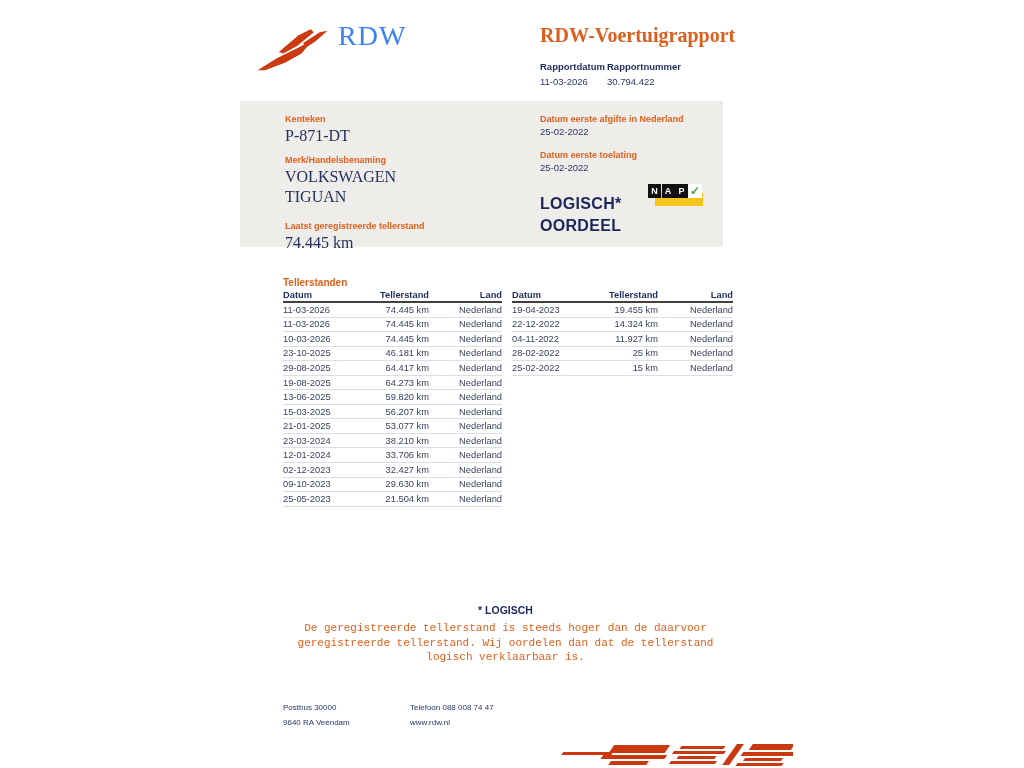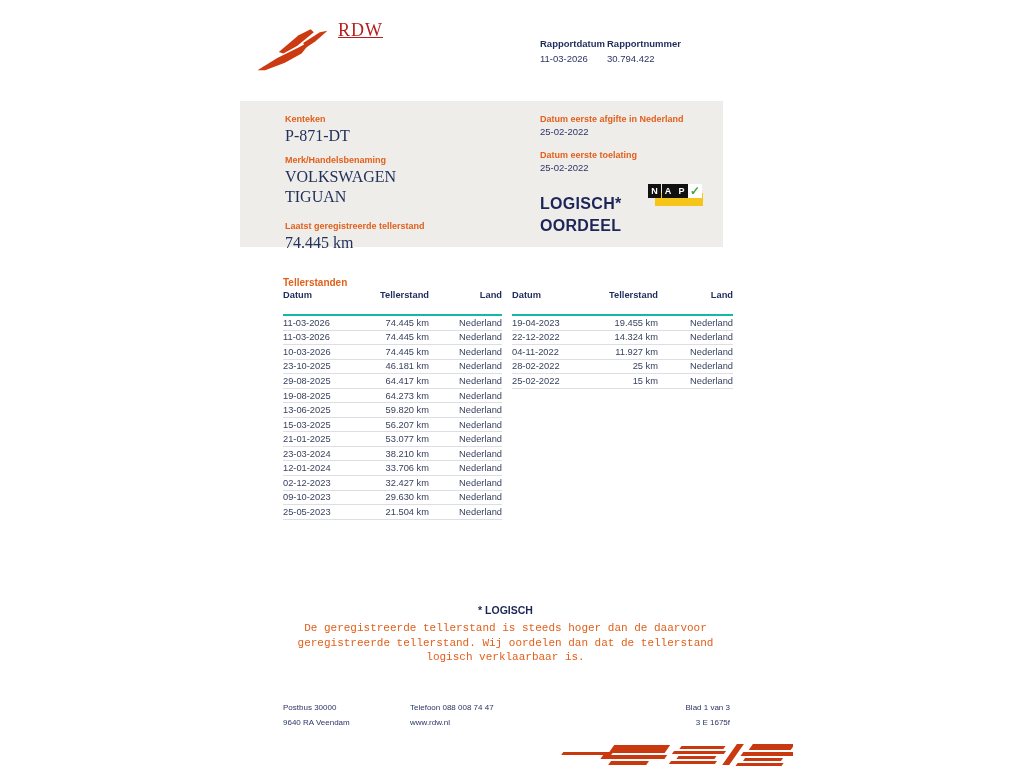--- a/index.html
+++ b/index.html
@@ -3,21 +3,21 @@
 <meta charset="utf-8">
 <style>
   * { margin:0; padding:0; box-sizing:border-box; }
   body { background:#fff; font-family:"Liberation Sans", sans-serif; }
   .page { position:relative; width:1024px; height:768px; background:#ffffff; overflow:hidden; }
 
   
   .logo-wrap { position:absolute; left:256px; top:20px; width:170px; height:58px; }
   .logo-bird { position:absolute; left:0; top:4px; }
   .logo-text { position:absolute; left:82px; top:0px; font-family:"Liberation Serif", serif;
-               font-size:18px; letter-spacing:1px; color:#b91c1c;text-decoration:underline; }
+               font-size:28px; letter-spacing:1px; color:#3b82f6; }
   .hdr-right { position:absolute; left:540px; top:24px; width:260px; }
   .hdr-title { font-family:"Liberation Serif", serif; font-weight:bold; font-size:20px; color:#dd5f1f; }
   .hdr-meta { display:flex; margin-top:14px; }
   .hdr-meta .col1 { width:67px; }
   .meta-label { font-size:9.5px; font-weight:bold; color:#1f2c5c; }
   .meta-value { font-size:9.5px; color:#2a3566; margin-top:4px; }
 
   
   .panel { position:absolute; left:240px; top:101px; width:483px; height:146px; background:#efedea; }
   .p-left { position:absolute; left:45px; top:13px; }
@@ -33,22 +33,22 @@
   .nap-box { position:absolute; top:0; width:13px; height:14px; background:#111111; color:#ffffff;
              font-size:9px; font-weight:bold; text-align:center; line-height:14px; }
   .nap-check { position:absolute; left:40px; top:0; width:14px; height:14px; background:#ffffff;
                color:#3fa535; font-size:12px; font-weight:bold; text-align:center; line-height:14px; }
 
   
   .tbl-title { position:absolute; left:283px; top:277px; font-size:10px; font-weight:bold; color:#e2601c;text-align:right; }
   .otable { position:absolute; top:290px; font-size:9.3px; }
   .otable.left { left:283px; width:219px; }
   .otable.right { left:512px; width:221px; }
-  .thead { display:flex; font-weight:bold; color:#1f2c5c; padding-bottom:14px;
-           border-bottom:2px solid #14b8a6; }
+  .thead { display:flex; font-weight:bold; color:#1f2c5c; padding-bottom:1px;
+           border-bottom:2px solid #404040; }
   .trow { display:flex; height:14.55px; align-items:center; border-bottom:1px solid #dddde4;
           color:#39415f; }
   .c1 { width:64px; text-align:left; }
   .c2 { width:82px; text-align:right; }
   .c3 { flex:1; text-align:right; }
 
   
   .footnote { position:absolute; left:283px; top:604px; width:445px;text-align:center; }
   .fn-title { font-size:10.5px; font-weight:bold; color:#1b2558; }
   .fn-text { margin-top:5px; font-size:11px; line-height:14.5px; color:#e2601c;font-family:Liberation Mono, monospace; }
@@ -69,20 +69,21 @@
     <svg class="logo-bird" width="76" height="50" viewBox="0 0 100 64">
       <polygon points="2,60 28,44 56,30 74,20 60,38 38,50 12,60" fill="#cc3a12"></polygon>
       <polygon points="30,36 56,14 72,6 76,10 54,28 36,38" fill="#cc3a12"></polygon>
       <polygon points="62,24 84,10 94,8 78,22 66,30" fill="#cc3a12"></polygon>
       <polygon points="8,56 34,46 52,38 30,52" fill="#cc3a12"></polygon>
     </svg>
     <div class="logo-text">RDW</div>
   </div>
 
   <div class="hdr-right">
+    <div class="hdr-title">RDW-Voertuigrapport</div>
     <div class="hdr-meta">
       <div class="col1">
         <div class="meta-label">Rapportdatum</div>
         <div class="meta-value">11-03-2026</div>
       </div>
       <div class="col2">
         <div class="meta-label">Rapportnummer</div>
         <div class="meta-value">30.794.422</div>
       </div>
     </div>
@@ -245,24 +246,20 @@
     <div class="fn-text">De geregistreerde tellerstand is steeds hoger dan de daarvoor geregistreerde tellerstand. Wij oordelen dan dat de tellerstand logisch verklaarbaar is.</div>
   </div>
 
   <div class="footer-block fb-left">
     <div>Postbus 30000</div>
     <div>9640 RA Veendam</div>
   </div>
   <div class="footer-block fb-mid">
     <div>Telefoon 088 008 74 47</div>
     <div>www.rdw.nl</div>
-  </div>
-  <div class="footer-block fb-right">
-    <div>Blad 1 van 3</div>
-    <div>3 E 1675f</div>
   </div>
 
   <svg class="bottom-art" width="250" height="27" viewBox="0 0 250 27">
     <g transform="skewX(-35)" fill="#c9380f">
       <rect x="28" y="11" width="50" height="3"></rect>
       <rect x="74" y="4" width="56" height="8"></rect>
       <rect x="70" y="14" width="64" height="4"></rect>
       <rect x="82" y="20" width="38" height="4"></rect>
       <rect x="142" y="5" width="44" height="3"></rect>
       <rect x="138" y="10" width="52" height="3"></rect>

